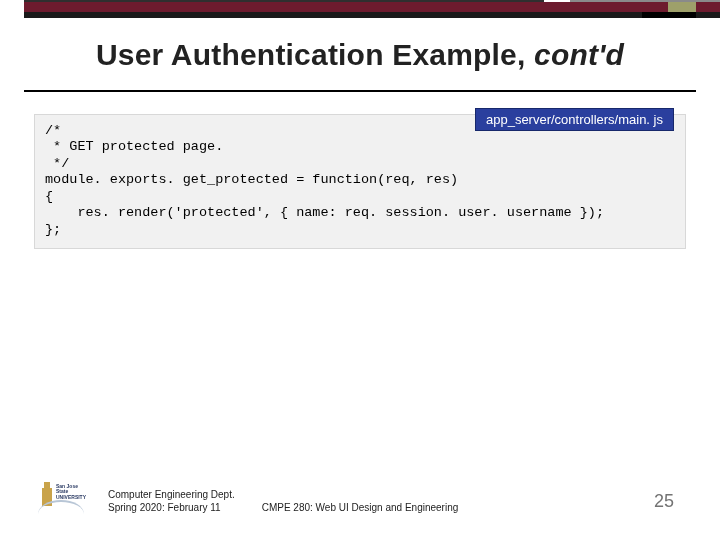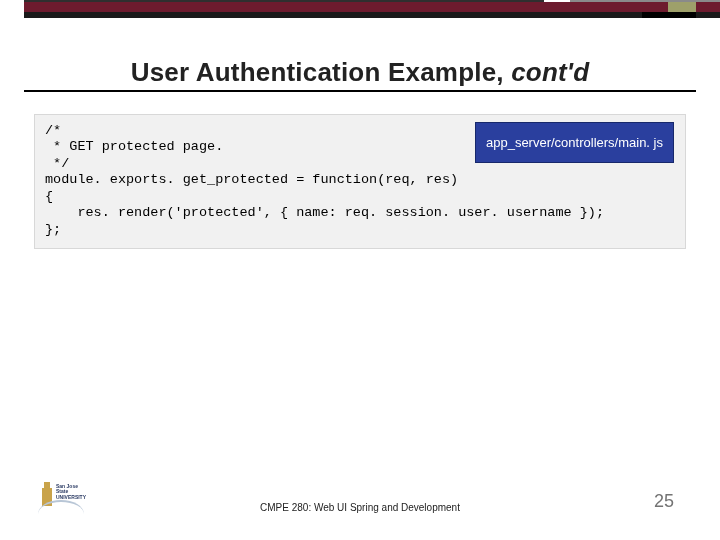--- a/index.html
+++ b/index.html
@@ -8,29 +8,29 @@
 
   
   .top-band-outer { position: absolute; top: 0; left: 0; right: 0; height: 18px; }
   .band-maroon { position: absolute; top: 2px; left: 24px; right: 0; height: 10px; background: #6d1b2e; }
   .band-black  { position: absolute; top: 12px; left: 24px; right: 0; height: 6px; background: #1a1a1a; }
   .top-right-block-olive { position: absolute; top: 2px; right: 24px; width: 28px; height: 10px; background: #9ea06a; }
   .top-right-block-black { position: absolute; top: 12px; right: 24px; width: 54px; height: 6px; background: #000; }
   .tiny-row { position: absolute; top: 0; left: 24px; right: 0; height: 2px; }
   .tiny { position: absolute; top: 0; height: 2px; }
 
-  .title { position: absolute; top: 38px; left: 0; right: 0; text-align: center; font-size: 26px; color: #222; letter-spacing: 0.2px; margin-top: 19px; }
+  .title { position: absolute; top: 38px; left: 0; right: 0; text-align: center; font-size: 30px; color: #222; letter-spacing: 0.2px; }
   .title .contd { font-style: italic; }
 
   .hr { position: absolute; top: 90px; left: 24px; right: 24px; height: 2px; background: #000; }
 
   .file-label {
-    position: absolute; top: 122px; right: 46px;
+    position: absolute; top: 108px; right: 46px;
     background: #2a3f9e; color: #fff; font-size: 13px;
-    padding: 12px 10px; border: 1px solid #17286b;
+    padding: 3px 10px; border: 1px solid #17286b;
     font-family: Arial, Helvetica, sans-serif;
   }
 
   .code-box {
     position: absolute; top: 114px; left: 34px; right: 34px;
     background: #f1f1f1; border: 1px solid #d8d8d8;
     padding: 8px 10px 10px 10px;
     font-family: "Courier New", Courier, monospace;
     font-size: 13.5px; line-height: 1.22;
     color: #000; white-space: pre;
@@ -86,19 +86,23 @@
       <div class="tower">
           <div class="t1"></div>
           <div class="t2"></div>
         </div>
       <div class="logo-text">
         <div>San Jose State</div>
         <div>UNIVERSITY</div>
       </div>
       <div class="swoosh"></div>
     </div>
+    <div class="footer-left">
+      <div>Computer Engineering Dept.</div>
+      <div>Spring 2020: February 11</div>
+    </div>
     <div class="footer-center">
-      <div>CMPE 280: Web UI Spring and Development</div>
+      <div>CMPE 280: Web UI Design and Engineering</div>
     </div>
     <div class="page-num">25</div>
   </div>
 
 </div>
 
 </body></html>

